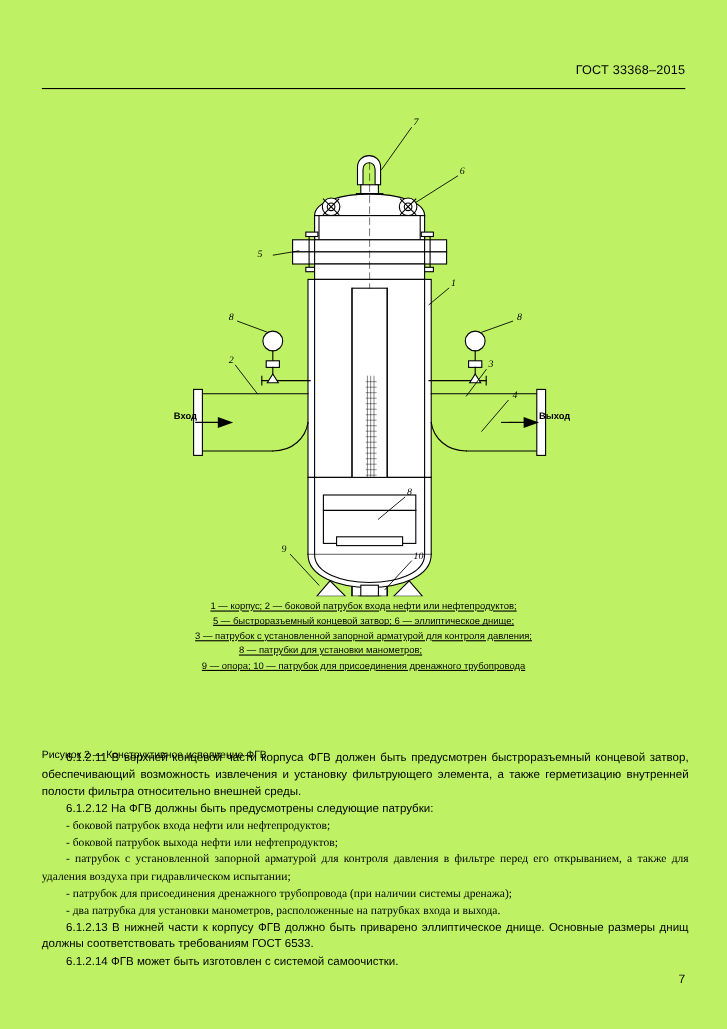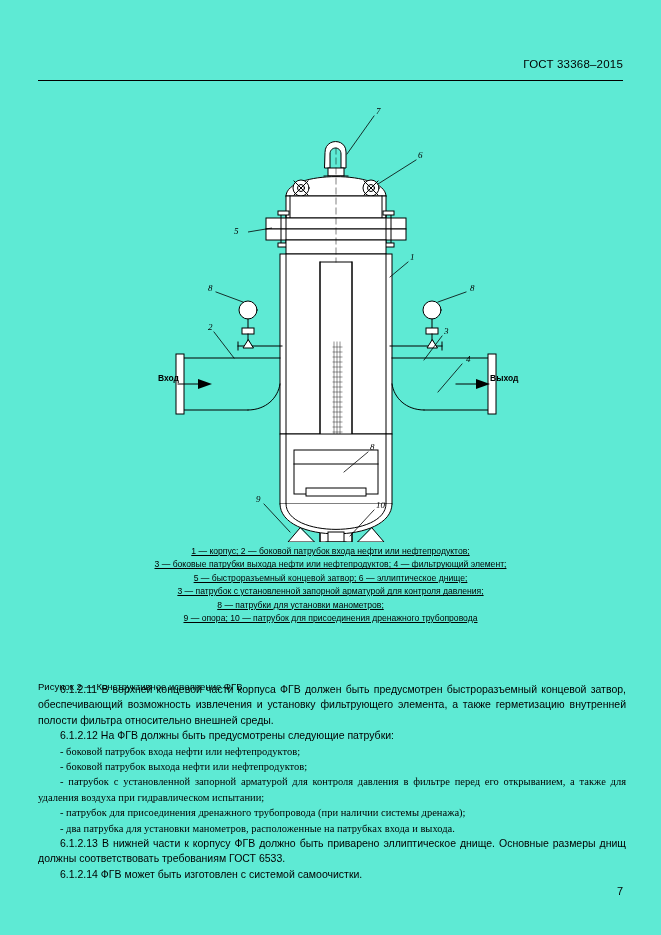--- a/index.html
+++ b/index.html
@@ -13,21 +13,21 @@
     position: relative;
     font-family: "Liberation Sans", sans-serif;
     color: #000;
     overflow: hidden;
   }
   .page {
     position: absolute;
     left: 0; top: 0;
     width: 661px;
     height: 935px;
-    background: #5eead4;
+    background: #bef264;
   }
   .header {
     position: absolute;
     right: 38px;
     top: 58px;
     font-size: 11.5px;
     letter-spacing: 0.2px;
     white-space: nowrap;
   }
   .header-rule {
@@ -284,21 +284,20 @@
       <text x="120" y="289" class="io-lbl" fill="#000">Вход</text>
       <text x="452" y="289" class="io-lbl" fill="#000">Выход</text>
 
       <text x="196" y="142" class="lbl" fill="#000">5</text>
       <line x1="210" y1="140" x2="234" y2="136" stroke="#000" stroke-width="0.8"></line>
     </svg>
   </div>
 
   <div class="caption-lines">
     <div>1 — корпус; 2 — боковой патрубок входа нефти или нефтепродуктов;</div>
-    <div>3 — боковые патрубки выхода нефти или нефтепродуктов; 4 — фильтрующий элемент;</div>
     <div>5 — быстроразъемный концевой затвор; 6 — эллиптическое днище;</div>
     <div>3 — патрубок с установленной запорной арматурой для контроля давления;</div>
     <div class="caption-right">8 — патрубки для установки манометров;</div>
     <div>9 — опора; 10 — патрубок для присоединения дренажного трубопровода</div>
   </div>
 
   <div class="fig-title">Рисунок 2 — Конструктивное исполнение ФГВ</div>
 
   <div class="body-text">
     <p>6.1.2.11 В верхней концевой части корпуса ФГВ должен быть предусмотрен быстроразъемный концевой затвор, обеспечивающий возможность извлечения и установку фильтрующего элемента, а также герметизацию внутренней полости фильтра относительно внешней среды.</p>

